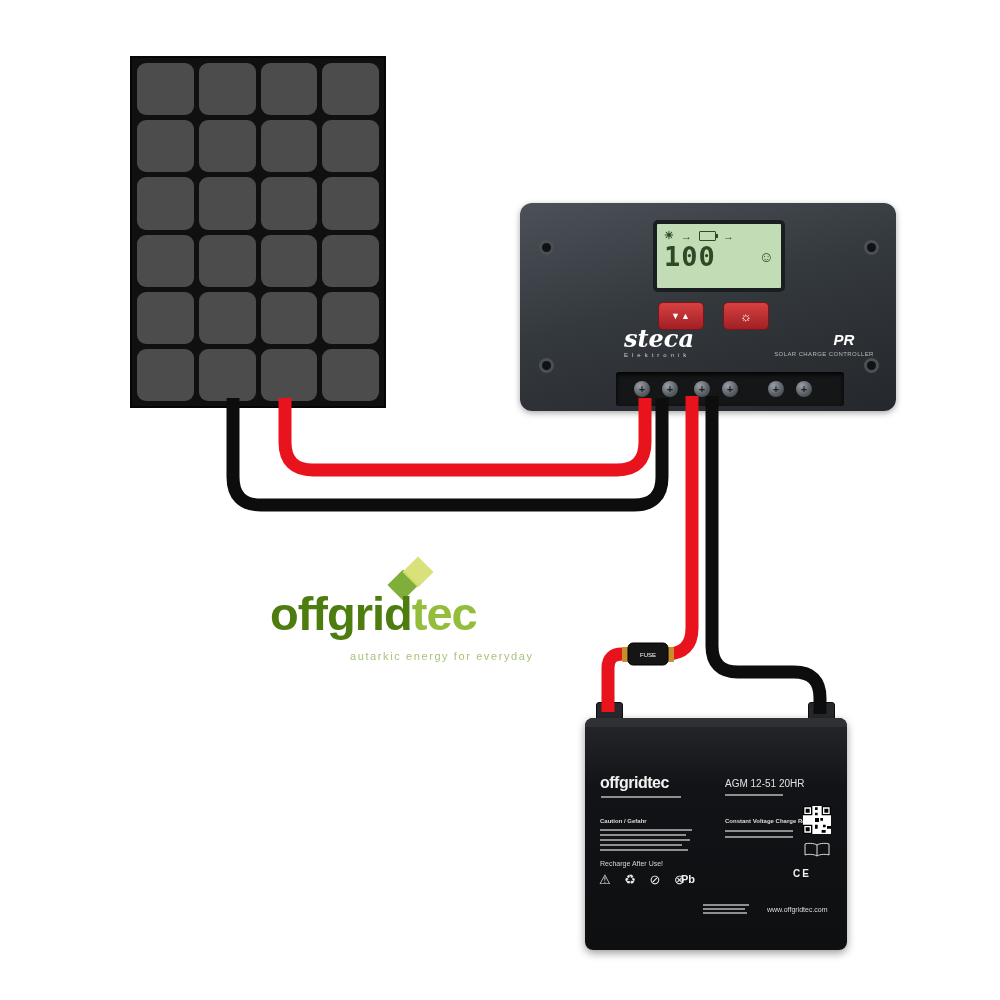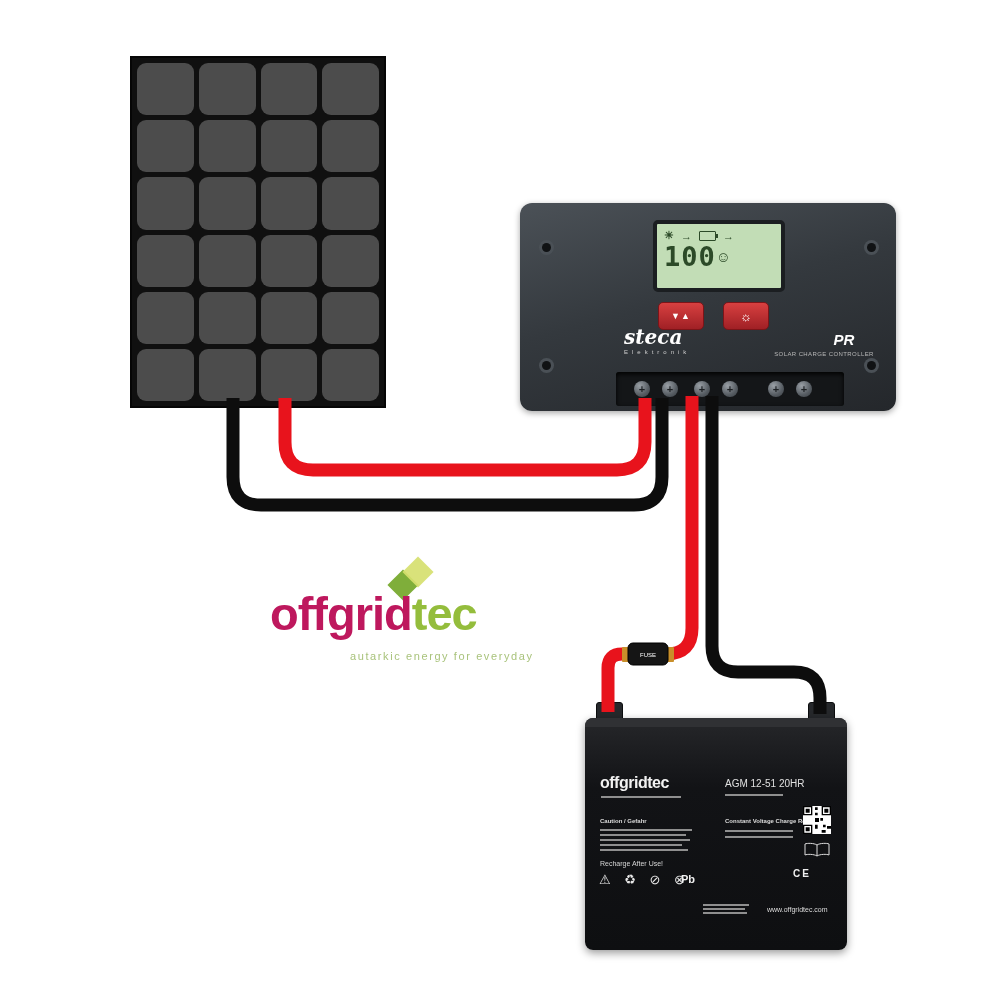--- a/index.html
+++ b/index.html
@@ -5,21 +5,21 @@
   html,body{margin:0;padding:0;background:#fff;}
   .canvas{position:relative;width:1000px;height:1000px;background:#ffffff;overflow:hidden;
           font-family:"Liberation Sans", sans-serif;}
 
   
   .watermark{position:absolute;left:270px;top:560px;width:300px;height:110px;z-index:1;}
   .wm-d{position:absolute;width:22px;height:22px;transform:rotate(45deg);}
   .wm-d1{left:122px;top:14px;background:#7fae3a;}
   .wm-d2{left:137px;top:1px;background:#d6df6f;opacity:.92;}
   .wm-text{position:absolute;top:30px;left:0;font-size:47px;font-weight:bold;letter-spacing:-1px;line-height:1;}
-  .wm-gray{color:#be185d;}
+  .wm-gray{color:#4d7c0f;}
   .wm-green{color:#94bd3c;}
   .wm-tagline{position:absolute;top:90px;left:80px;font-size:11px;letter-spacing:1.6px;color:#a9c37c;}
 
   
   .solar-panel{position:absolute;left:130px;top:56px;width:256px;height:352px;z-index:3;
                background:#101010;border:2px solid #060606;box-sizing:border-box;padding:5px;}
   .panel-grid{display:grid;width:100%;height:100%;grid-template-columns:repeat(4,1fr);
               grid-template-rows:repeat(6,1fr);gap:5px;}
   .cell{background:#4c4c4c;border-radius:9px;}
 
@@ -30,31 +30,31 @@
   .controller{position:absolute;left:520px;top:203px;width:376px;height:208px;z-index:3;
               background:linear-gradient(165deg,#4b5157,#34393e 45%,#24272b);
               border-radius:12px;box-shadow:0 2px 6px rgba(0,0,0,.35);}
   .hole{position:absolute;width:9px;height:9px;border-radius:50%;background:#101214;
         box-shadow:0 0 0 3px #4a5056;}
   .lcd{position:absolute;left:133px;top:17px;width:132px;height:72px;background:#c2ddb6;
        border:4px solid #1b1e21;border-radius:5px;box-sizing:border-box;padding:5px 7px;}
   .lcd-icons{display:flex;align-items:center;gap:7px;color:#2c4a28;font-size:11px;font-weight:bold;}
   .batt-glyph{width:15px;height:8px;border:1px solid #2c4a28;border-radius:1px;position:relative;display:inline-block;}
   .batt-glyph::after{content:"";position:absolute;right:-3px;top:2px;width:2px;height:4px;background:#2c4a28;}
-  .lcd-main{display:flex;align-items:center;margin-top:1px;}
+  .lcd-main{display:flex;align-items:center;justify-content:space-between;margin-top:1px;}
   .lcd-num{font-family:"DejaVu Sans Mono", monospace;font-weight:bold;font-size:27px;color:#2c4a28;
            letter-spacing:1px;line-height:1;}
   .lcd-smiley{font-size:15px;color:#2c4a28;}
   .cbtn{position:absolute;width:44px;height:26px;border-radius:5px;
         background:linear-gradient(#d84040,#a02025);border:1px solid #7d1418;color:#fff;
         display:flex;align-items:center;justify-content:center;}
   .btn-select{left:138px;top:99px;font-size:9px;letter-spacing:1px;}
   .btn-light{left:203px;top:99px;font-size:13px;}
   .steca{position:absolute;left:104px;top:124px;color:#fff;}
-  .steca-script{font-family:"DejaVu Serif", serif;font-style:italic;font-weight:bold;font-size:20px;line-height:1;}
+  .steca-script{font-family:"DejaVu Serif", serif;font-style:italic;font-weight:bold;font-size:24px;line-height:1;}
   .steca-sub{display:block;font-size:6px;letter-spacing:4px;color:#cfcfcf;margin-top:1px;}
   .pr{position:absolute;left:252px;top:128px;width:104px;text-align:center;color:#fff;}
   .pr-main{font-size:15px;font-weight:bold;font-style:italic;margin-left:40px;}
   .pr-sub{display:block;font-size:6px;color:#b8b8b8;margin-top:2px;letter-spacing:.4px;}
   .terminals{position:absolute;left:96px;top:169px;width:228px;height:34px;background:#141618;
              border-radius:3px;box-shadow:inset 0 2px 5px #000;}
   .screw{position:absolute;top:9px;width:16px;height:16px;border-radius:50%;
          background:radial-gradient(circle at 35% 30%,#9aa0a6,#565c62 60%,#3a3f44);}
   .screw::after{content:"+";position:absolute;inset:0;display:flex;align-items:center;
                 justify-content:center;color:#1e2124;font-size:11px;font-weight:bold;}

